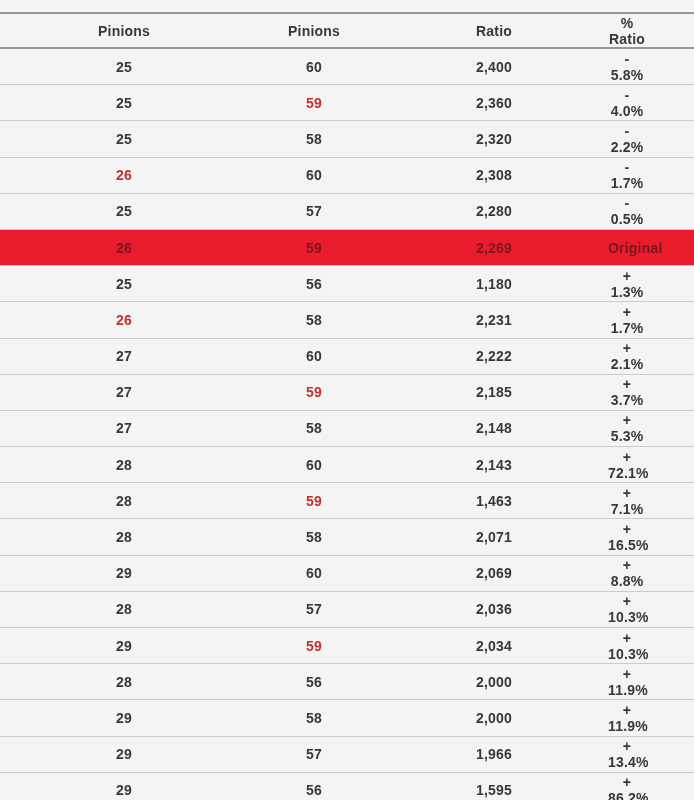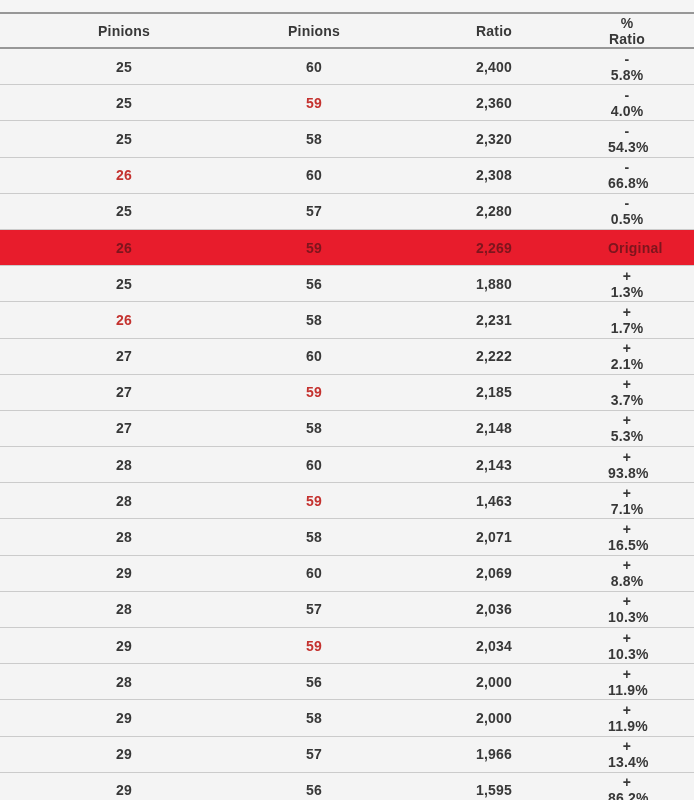--- a/index.html
+++ b/index.html
@@ -85,44 +85,44 @@
         <tr>
           <td>25</td>
           <td class="red">59</td>
           <td>2,360</td>
           <td>- 4.0%</td>
         </tr>
         <tr>
           <td>25</td>
           <td>58</td>
           <td>2,320</td>
-          <td>- 54.3%</td>
+          <td>- 2.2%</td>
         </tr>
         <tr>
           <td class="red">26</td>
           <td>60</td>
           <td>2,308</td>
-          <td>- 66.8%</td>
+          <td>- 1.7%</td>
         </tr>
         <tr>
           <td>25</td>
           <td>57</td>
           <td>2,280</td>
           <td>- 0.5%</td>
         </tr>
         <tr class="highlight">
           <td>26</td>
           <td>59</td>
           <td>2,269</td>
           <td>Original</td>
         </tr>
         <tr>
           <td>25</td>
           <td>56</td>
-          <td>1,880</td>
+          <td>1,180</td>
           <td>+ 1.3%</td>
         </tr>
         <tr>
           <td class="red">26</td>
           <td>58</td>
           <td>2,231</td>
           <td>+ 1.7%</td>
         </tr>
         <tr>
           <td>27</td>
@@ -139,21 +139,21 @@
         <tr>
           <td>27</td>
           <td>58</td>
           <td>2,148</td>
           <td>+ 5.3%</td>
         </tr>
         <tr>
           <td>28</td>
           <td>60</td>
           <td>2,143</td>
-          <td>+ 93.8%</td>
+          <td>+ 72.1%</td>
         </tr>
         <tr>
           <td>28</td>
           <td class="red">59</td>
           <td>1,463</td>
           <td>+ 7.1%</td>
         </tr>
         <tr>
           <td>28</td>
           <td>58</td>

